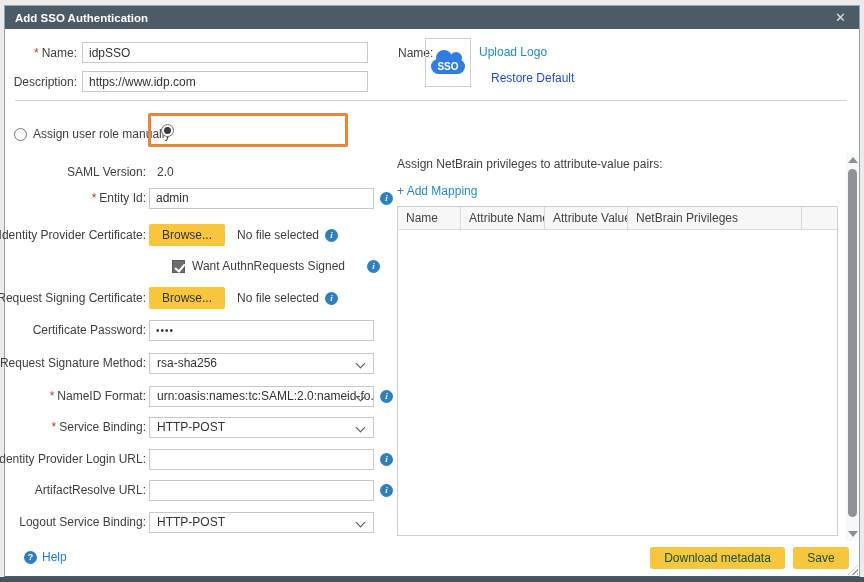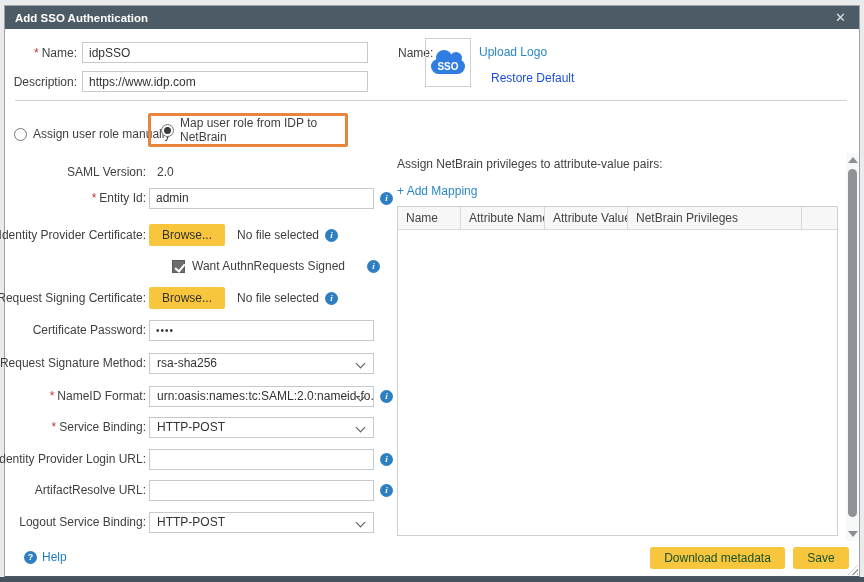--- a/index.html
+++ b/index.html
@@ -149,21 +149,20 @@
 
     <div class="divider"></div>
 
     <div class="radio-row1">
       <span class="radio"></span>
       <span>Assign user role manually</span>
     </div>
     <div class="highlight-box">
       <span style="display:flex;align-items:center;">
         <span class="radio checked"></span>
-        <span>Map user role from IDP to NetBrain</span>
       </span>
     </div>
 
     <div class="frow" style="top:132px;">
       <div class="flabel">
           <span>SAML Version:</span>
         </div>
       <div class="ctrl" style="padding-left:8px;">2.0</div>
     </div>
 

